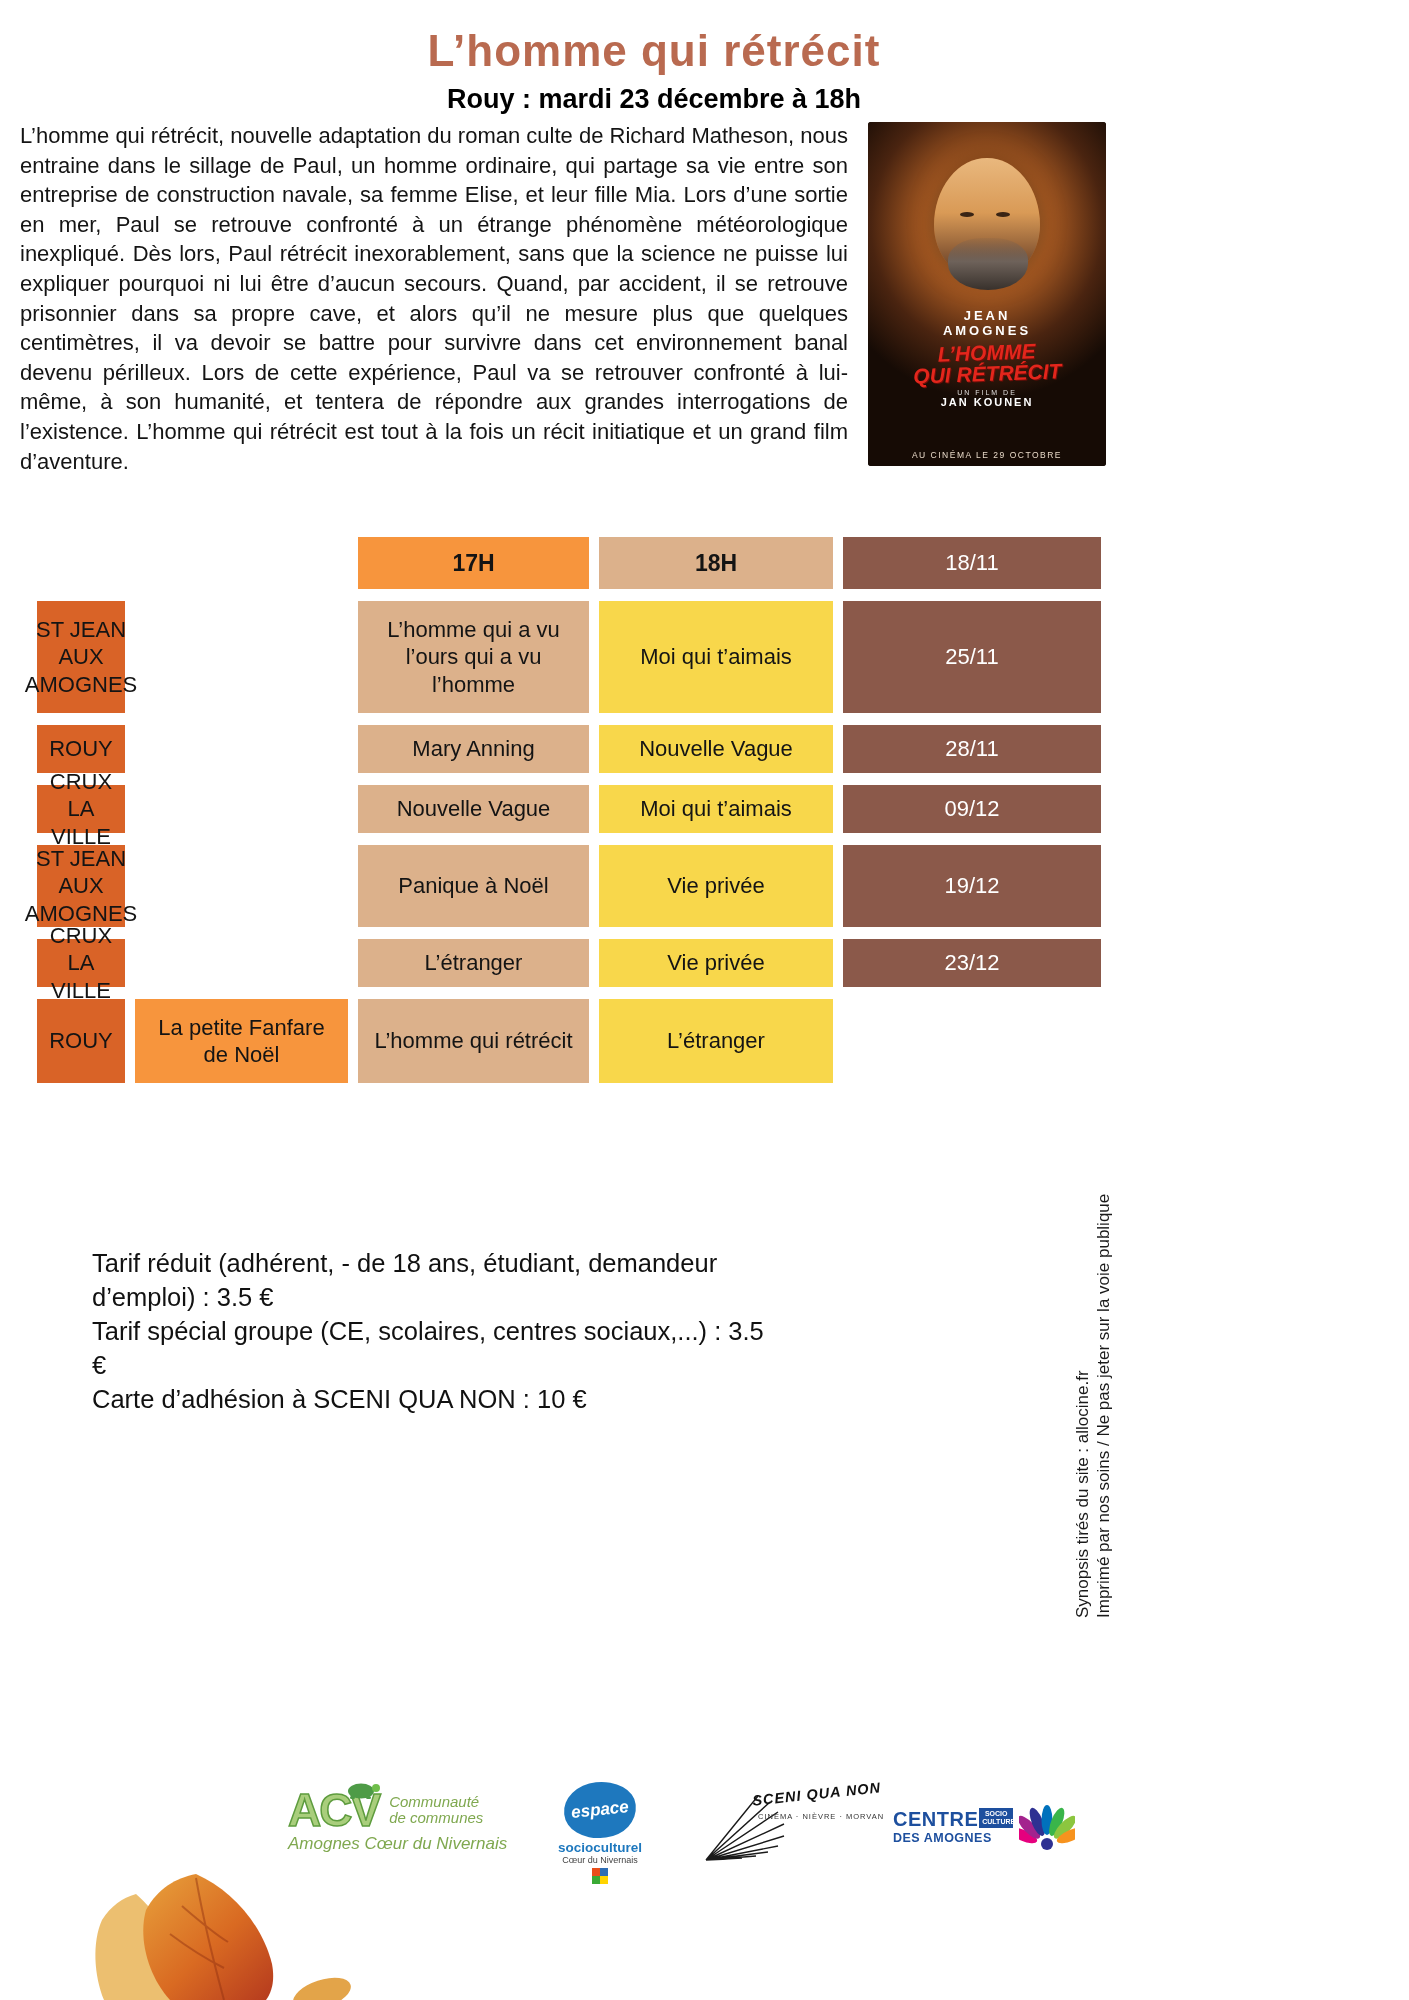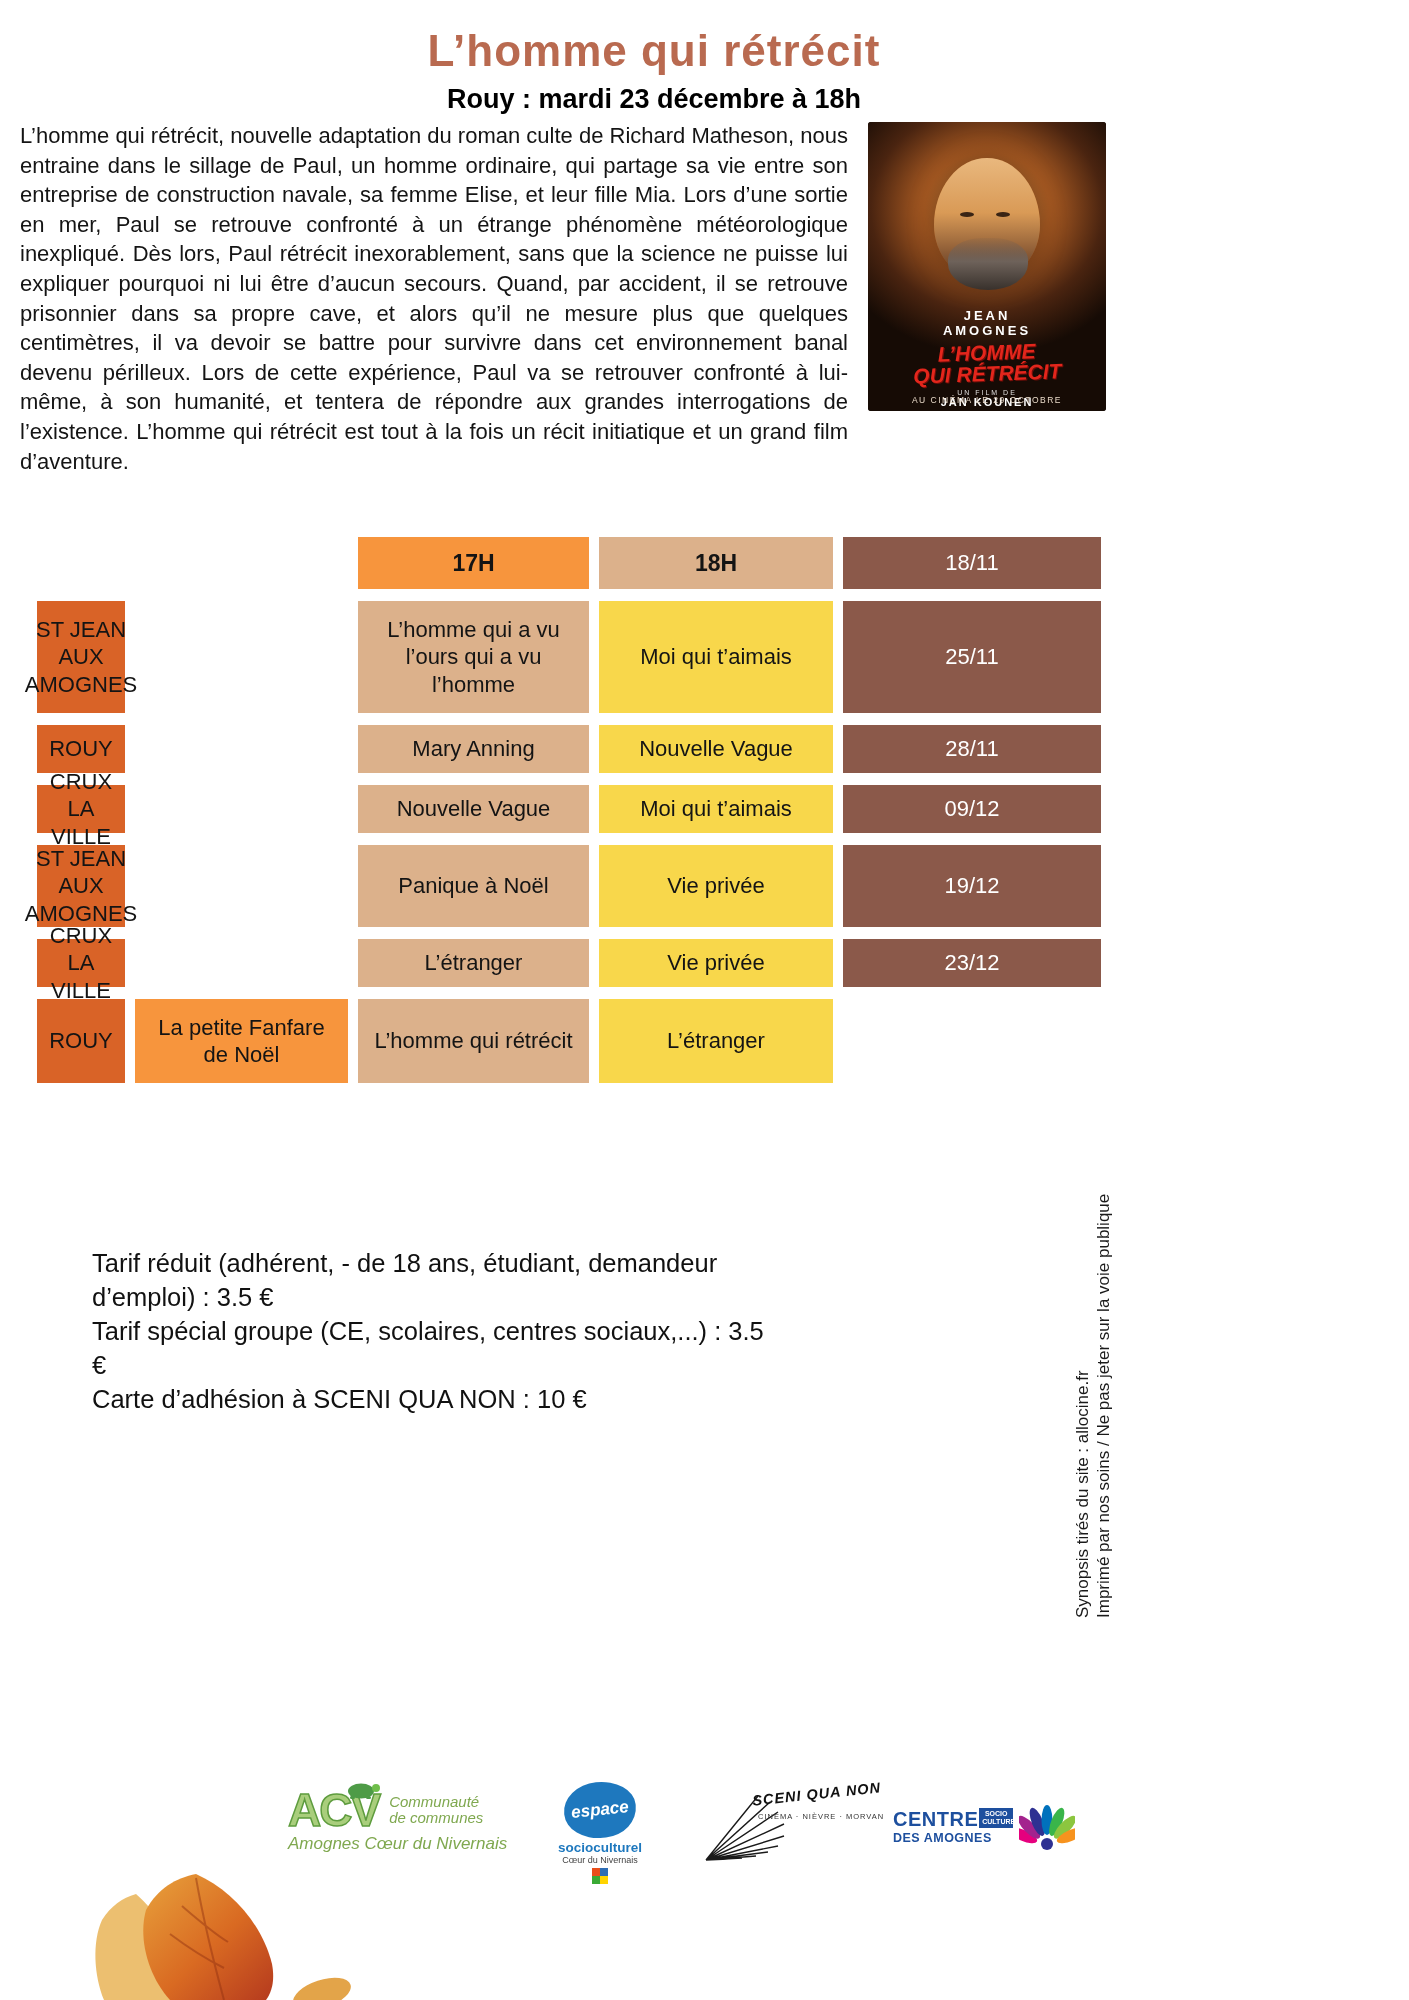--- a/index.html
+++ b/index.html
@@ -22,21 +22,21 @@
   }
 
   
   .synopsis {
     position: absolute; left: 20px; top: 121px; width: 828px; margin: 0;
     font-size: 22px; line-height: 29.6px; text-align: justify; color: #141414;
   }
 
   
   .poster {
-    position: absolute; left: 868px; top: 122px; width: 238px; height: 289px;
+    position: absolute; left: 868px; top: 122px; width: 238px; height: 344px;
     background: #150B05; border-radius: 3px; overflow: hidden;
   }
   .poster-glow { position: absolute; inset: 0;
     background: radial-gradient(ellipse 75% 55% at 50% 30%, #DD9445 0%, #A85A22 35%, #4A2410 65%, #160B05 92%); }
   .poster-head {
     position: absolute; left: 66px; top: 36px; width: 106px; height: 122px;
     border-radius: 50% 50% 46% 46% / 55% 55% 45% 45%;
     background: linear-gradient(180deg, #E9B87E 0%, #D99A56 45%, #8A5A35 78%, #5A3A22 100%);
     box-shadow: 0 0 26px rgba(0,0,0,.4);
   }

